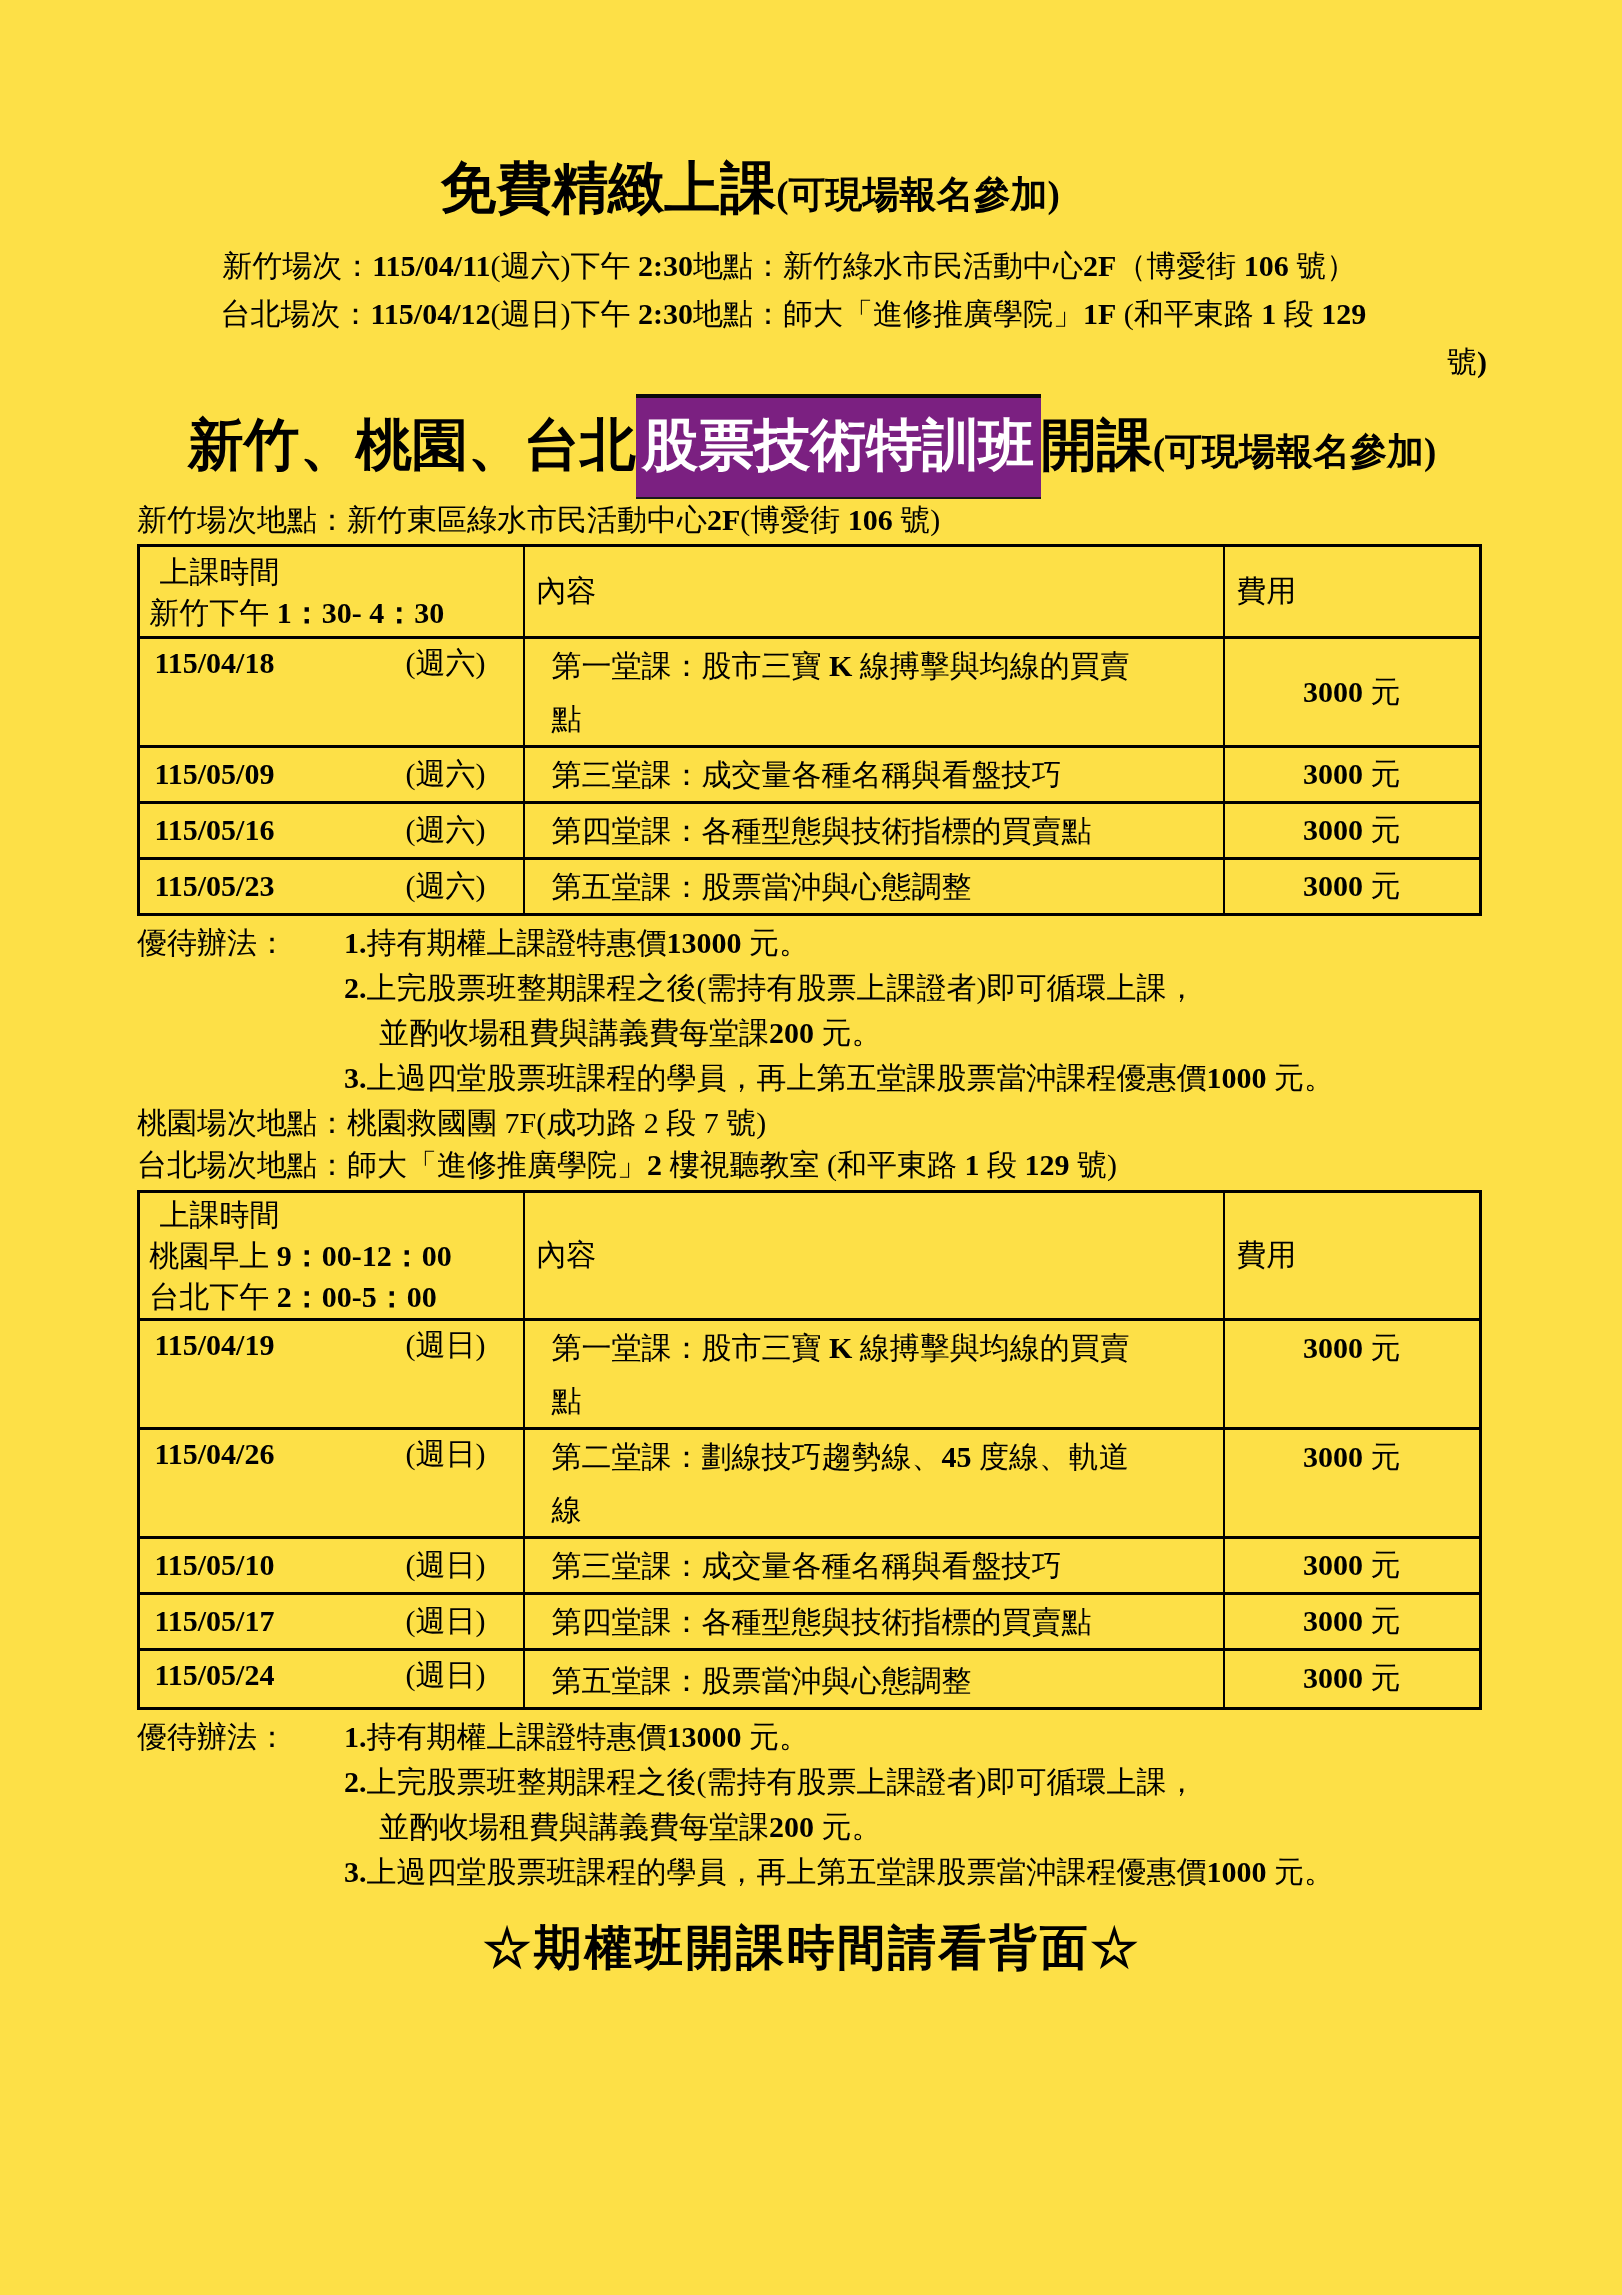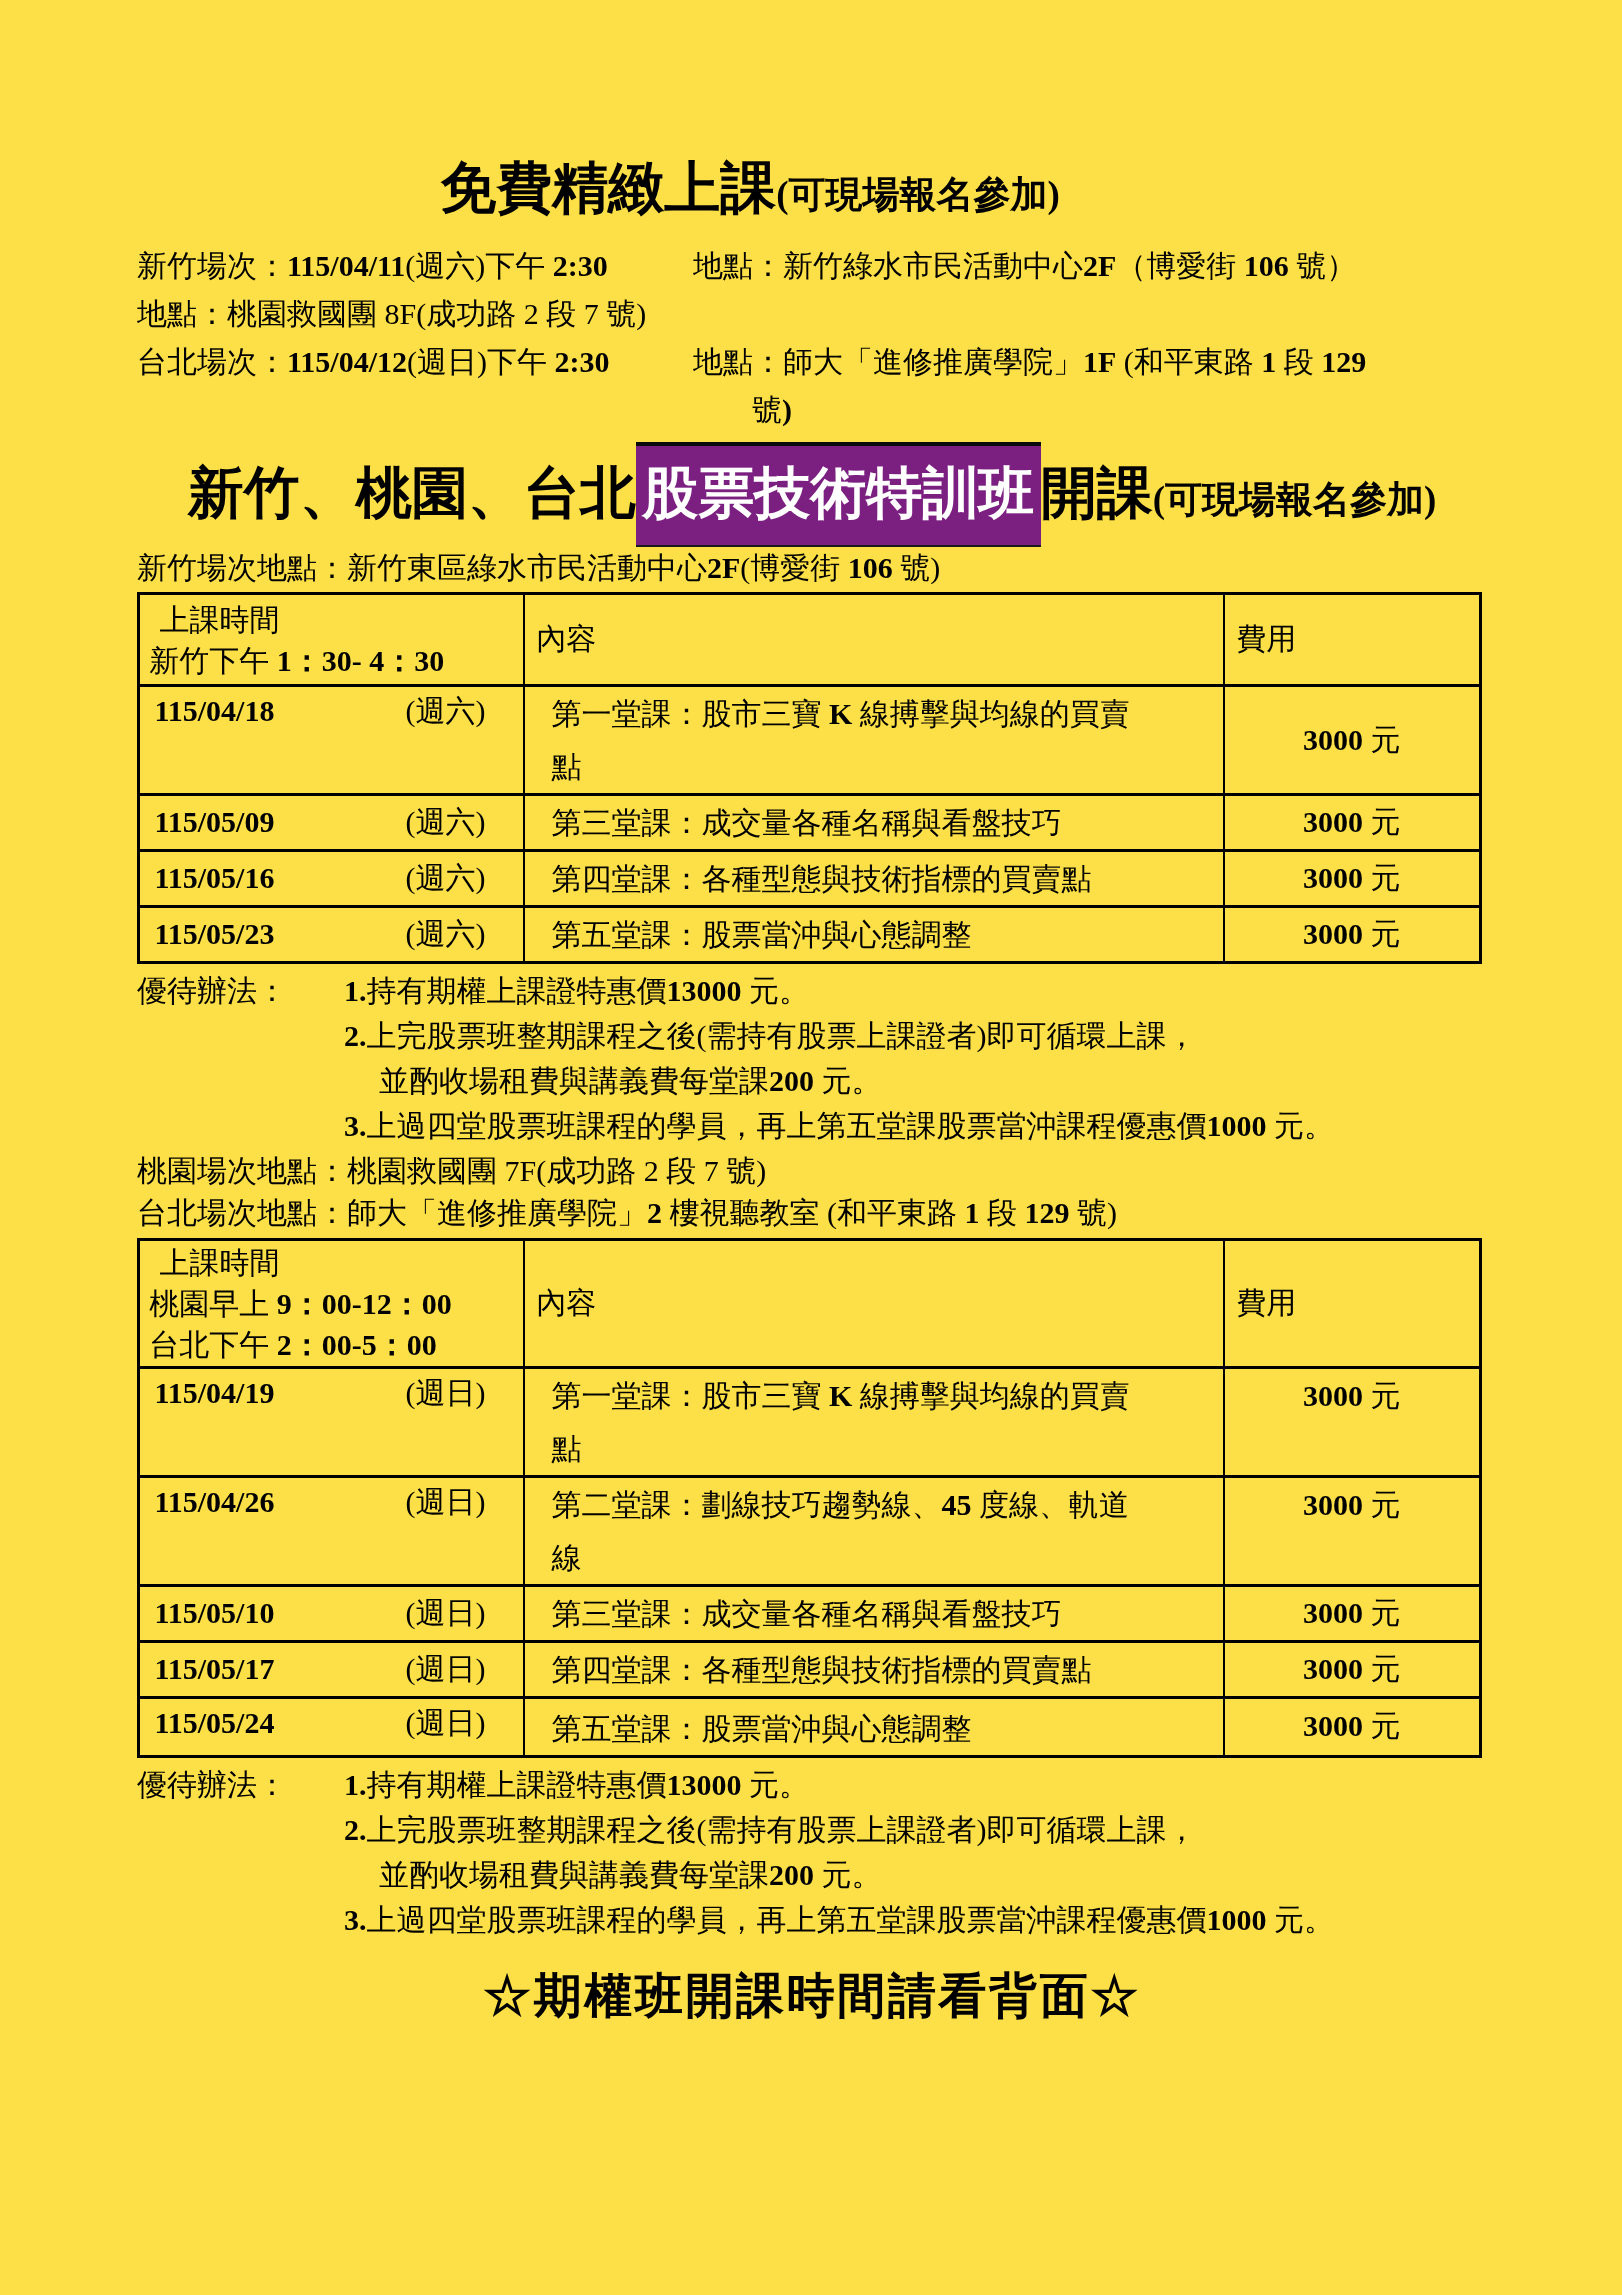--- a/index.html
+++ b/index.html
@@ -16,21 +16,21 @@
     border-top:4.6px solid #0a0a0a; border-bottom:2.6px solid #1a1a1a;
   }
 
   
   .title1 {
     margin-top:156px; text-align:center; transform:translateX(-62px);
     font-size:56px; font-weight:700; line-height:1.15; white-space:nowrap;
   }
   .title-note { font-size:37px; font-weight:700; }
 
-  .sessions { margin-top:22px; font-size:30px; }
+  .sessions { margin-top:22px; font-size:30px;text-align:right; }
   .session-line { display:flex; line-height:48px; white-space:nowrap; }
   .session-left { width:556px; flex:none; }
   .session-right { flex:none; }
   .wrap-line { margin-left:615px; line-height:48px; font-size:30px; }
 
   
   .title2 {
     margin-top:7.9px; text-align:center; font-size:56px; font-weight:700;
     line-height:1.5; white-space:nowrap;
   }
@@ -87,21 +87,20 @@
   <div class="content">
 
     <div class="title1"><span>免費精緻上課</span><span class="title-note">(可現場報名參加)</span></div>
 
     <div class="sessions">
       <div class="session-line">
         <span class="session-left"><span>新竹場次：</span><span class="b">115/04/11</span><span>(週六)下午 </span><span class="b">2:30</span></span>
         <span class="session-right"><span>地點：新竹綠水市民活動中心</span><span class="b">2F</span><span>（博愛街 </span><span class="b">106</span><span> 號）</span></span>
       </div>
       <div class="session-line">
-        <span class="session-right"><span>地點：桃園救國團 8F(成功路 2 段 7 號)</span></span>
       </div>
       <div class="session-line">
         <span class="session-left"><span>台北場次：</span><span class="b">115/04/12</span><span>(週日)下午 </span><span class="b">2:30</span></span>
         <span class="session-right"><span>地點：師大「進修推廣學院」</span><span class="b">1F</span><span> (和平東路 </span><span class="b">1</span><span> 段 </span><span class="b">129</span></span>
       </div>
       <div class="wrap-line"><span>號</span><span class="b">)</span></div>
     </div>
 
     <div class="title2"><span><span>新竹、桃園、台北</span><span class="hl" style="background: rgb(123, 32, 129); color: rgb(255, 255, 255);">股票技術特訓班</span><span>開課</span></span><span class="title-note">(可現場報名參加)</span></div>
 

